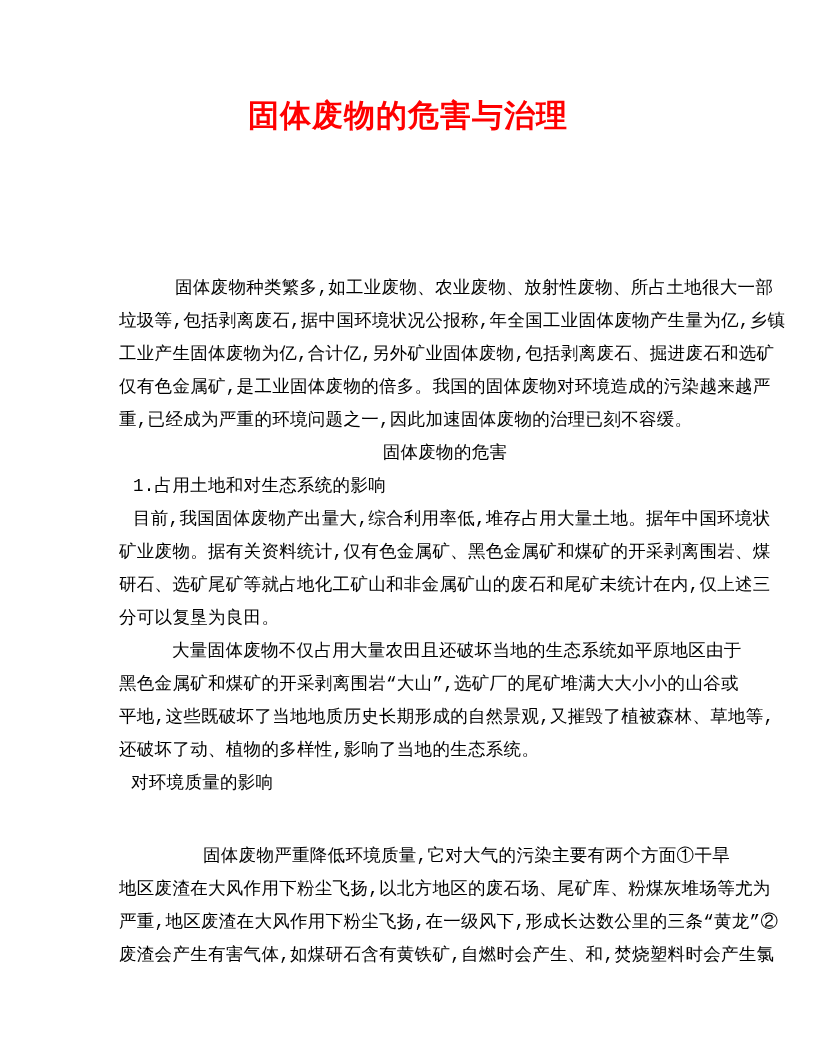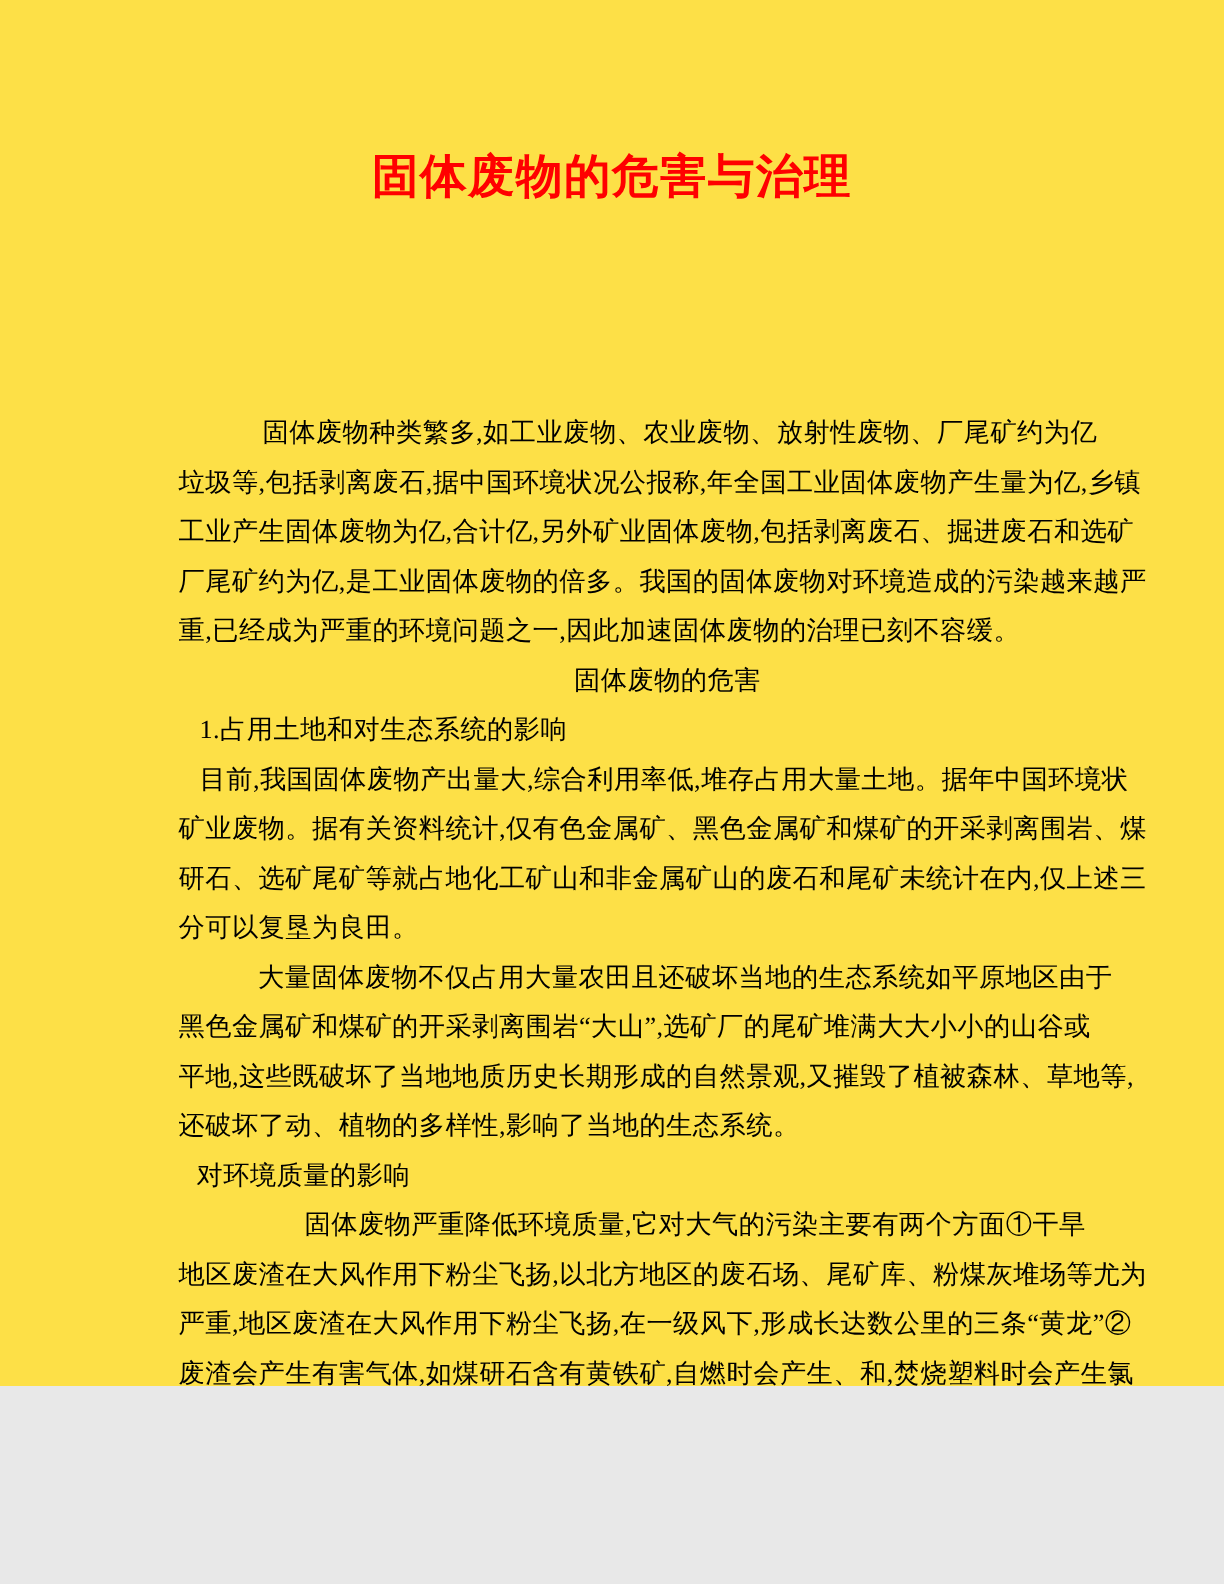--- a/index.html
+++ b/index.html
@@ -1,22 +1,22 @@
 <!DOCTYPE html>
 <html><head>
 <meta charset="utf-8">
 <style>
   html, body { margin: 0; padding: 0; background: #e8e8e8; }
   .page {
     position: relative;
     width: 816px;
-    height: 924px;
+    height: 1056px;
     margin: 0 auto;
-    background: #fde047;
-    font-family: Liberation Serif, serif;
+    background: #ffffff;
+    font-family: Liberation Mono, monospace;
     color: #000000;
     overflow: hidden;
   }
   .doc-title {
     margin: 0;
     padding-top: 97px;
     text-align: center;
     font-size: 31px;
     line-height: 41px;
     font-weight: bold;
@@ -37,24 +37,24 @@
     letter-spacing: 0.3px;
   }
 </style>
 </head>
 <body>
 
 <div class="page">
   <h1 class="doc-title" style="color: rgb(255, 0, 0);">固体废物的危害与治理</h1>
   <div class="doc-body">
       <div class="para">
-        <div class="line" style="padding-left: 56px;">固体废物种类繁多,如工业废物、农业废物、放射性废物、厂尾矿约为亿</div>
+        <div class="line" style="padding-left: 56px;">固体废物种类繁多,如工业废物、农业废物、放射性废物、所占土地很大一部</div>
         <div class="line">垃圾等,包括剥离废石,据中国环境状况公报称,年全国工业固体废物产生量为亿,乡镇</div>
         <div class="line">工业产生固体废物为亿,合计亿,另外矿业固体废物,包括剥离废石、掘进废石和选矿</div>
-        <div class="line">厂尾矿约为亿,是工业固体废物的倍多。我国的固体废物对环境造成的污染越来越严</div>
+        <div class="line">仅有色金属矿,是工业固体废物的倍多。我国的固体废物对环境造成的污染越来越严</div>
         <div class="line">重,已经成为严重的环境问题之一,因此加速固体废物的治理已刻不容缓。</div>
       </div>
       <div class="para">
         <div class="line" style="padding-left: 12px; text-align: center;">固体废物的危害</div>
       </div>
       <div class="para">
         <div class="line" style="padding-left: 14px;">1.占用土地和对生态系统的影响</div>
       </div>
       <div class="para">
         <div class="line" style="padding-left: 14px;">目前,我国固体废物产出量大,综合利用率低,堆存占用大量土地。据年中国环境状</div>
@@ -65,19 +65,19 @@
       <div class="para">
         <div class="line" style="padding-left: 53px;">大量固体废物不仅占用大量农田且还破坏当地的生态系统如平原地区由于</div>
         <div class="line">黑色金属矿和煤矿的开采剥离围岩“大山”,选矿厂的尾矿堆满大大小小的山谷或</div>
         <div class="line">平地,这些既破坏了当地地质历史长期形成的自然景观,又摧毁了植被森林、草地等,</div>
         <div class="line">还破坏了动、植物的多样性,影响了当地的生态系统。</div>
       </div>
       <div class="para">
         <div class="line" style="padding-left: 12px;">对环境质量的影响</div>
       </div>
       <div class="para">
-        <div class="line" style="padding-left: 84px;">固体废物严重降低环境质量,它对大气的污染主要有两个方面①干旱</div>
+        <div class="line" style="padding-left: 84px; margin-top: 40px;">固体废物严重降低环境质量,它对大气的污染主要有两个方面①干旱</div>
         <div class="line">地区废渣在大风作用下粉尘飞扬,以北方地区的废石场、尾矿库、粉煤灰堆场等尤为</div>
         <div class="line">严重,地区废渣在大风作用下粉尘飞扬,在一级风下,形成长达数公里的三条“黄龙”②</div>
         <div class="line">废渣会产生有害气体,如煤研石含有黄铁矿,自燃时会产生、和,焚烧塑料时会产生氯</div>
       </div>
     </div>
 </div>
 
 </body></html>

